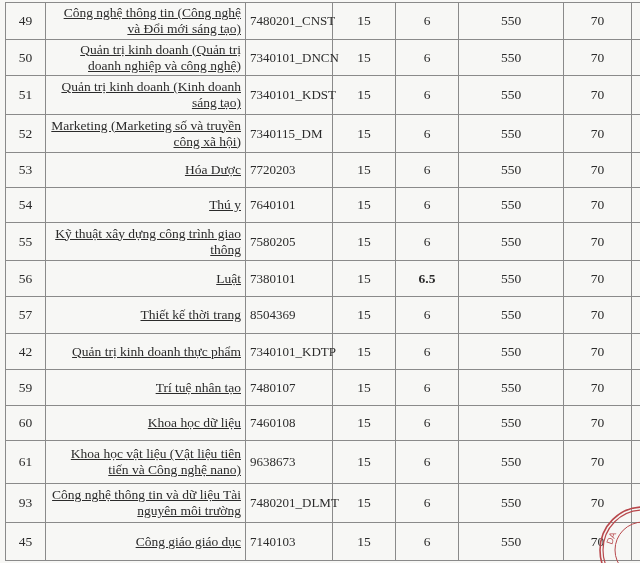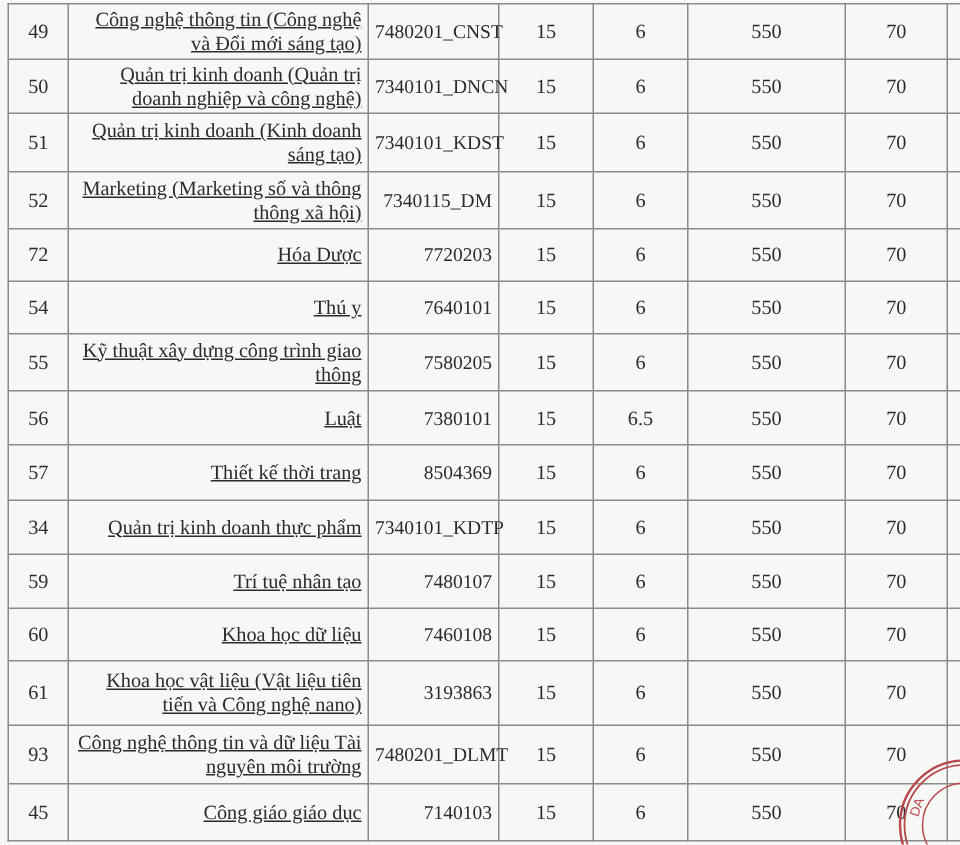--- a/index.html
+++ b/index.html
@@ -19,23 +19,23 @@
     font-size: 13.5px;
   }
   table.admissions td {
     border: 1px solid #8a8a8a;
     padding: 0 4px;
     vertical-align: middle;
     line-height: 16px;
   }
   td.c-no { text-align: center; }
   td.c-name { text-align: right; padding-left: 4px; padding-right: 2px; text-decoration: underline; }
-  td.c-code { text-align: right; padding: 0 1px; white-space: nowrap; font-size: 13px; }
+  td.c-code { text-align: left; padding: 0 1px; white-space: nowrap; font-size: 13px; }
   td.c-num { text-align: center; }
-  td.bold { font-weight: normal; }
+  td.bold { font-weight: bold; }
   .stamp {
     position: absolute; left: 598px; top: 505px; width: 90px; height: 90px;
     pointer-events: none;
   }
 </style>
 </head>
 <body>
 
 <div class="page">
   <table class="admissions">
@@ -75,30 +75,30 @@
           <td class="c-name">Quản trị kinh doanh (Kinh doanh sáng tạo)</td>
           <td class="c-code">7340101_KDST</td>
           <td class="c-num">15</td>
           <td class="c-num">6</td>
           <td class="c-num">550</td>
           <td class="c-num">70</td>
           <td class="c-num"></td>
         </tr>
         <tr style="height: 38px;">
           <td class="c-no">52</td>
-          <td class="c-name">Marketing (Marketing số và thông thông xã hội)</td>
+          <td class="c-name">Marketing (Marketing số và truyền công xã hội)</td>
           <td class="c-code">7340115_DM</td>
           <td class="c-num">15</td>
           <td class="c-num">6</td>
           <td class="c-num">550</td>
           <td class="c-num">70</td>
           <td class="c-num"></td>
         </tr>
         <tr style="height: 35px;">
-          <td class="c-no">72</td>
+          <td class="c-no">53</td>
           <td class="c-name">Hóa Dược</td>
           <td class="c-code">7720203</td>
           <td class="c-num">15</td>
           <td class="c-num">6</td>
           <td class="c-num">550</td>
           <td class="c-num">70</td>
           <td class="c-num"></td>
         </tr>
         <tr style="height: 35px;">
           <td class="c-no">54</td>
@@ -134,21 +134,21 @@
           <td class="c-no">57</td>
           <td class="c-name">Thiết kế thời trang</td>
           <td class="c-code">8504369</td>
           <td class="c-num">15</td>
           <td class="c-num">6</td>
           <td class="c-num">550</td>
           <td class="c-num">70</td>
           <td class="c-num"></td>
         </tr>
         <tr style="height: 36px;">
-          <td class="c-no">34</td>
+          <td class="c-no">42</td>
           <td class="c-name">Quản trị kinh doanh thực phẩm</td>
           <td class="c-code">7340101_KDTP</td>
           <td class="c-num">15</td>
           <td class="c-num">6</td>
           <td class="c-num">550</td>
           <td class="c-num">70</td>
           <td class="c-num"></td>
         </tr>
         <tr style="height: 36px;">
           <td class="c-no">59</td>
@@ -166,21 +166,21 @@
           <td class="c-code">7460108</td>
           <td class="c-num">15</td>
           <td class="c-num">6</td>
           <td class="c-num">550</td>
           <td class="c-num">70</td>
           <td class="c-num"></td>
         </tr>
         <tr style="height: 43px;">
           <td class="c-no">61</td>
           <td class="c-name">Khoa học vật liệu (Vật liệu tiên tiến và Công nghệ nano)</td>
-          <td class="c-code">3193863</td>
+          <td class="c-code">9638673</td>
           <td class="c-num">15</td>
           <td class="c-num">6</td>
           <td class="c-num">550</td>
           <td class="c-num">70</td>
           <td class="c-num"></td>
         </tr>
         <tr style="height: 39px;">
           <td class="c-no">93</td>
           <td class="c-name">Công nghệ thông tin và dữ liệu Tài nguyên môi trường</td>
           <td class="c-code">7480201_DLMT</td>

